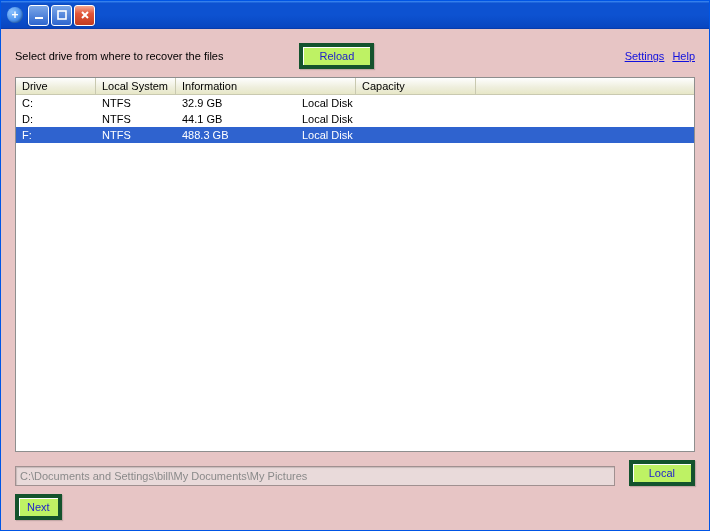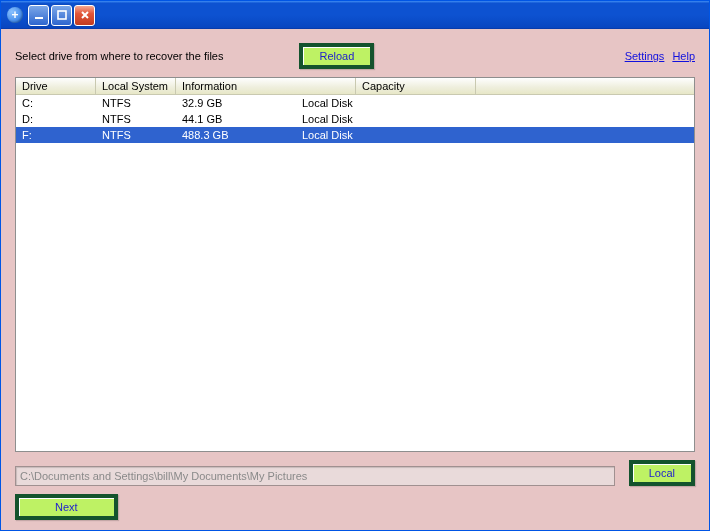--- a/index.html
+++ b/index.html
@@ -131,21 +131,21 @@
     flex:1;
     font: inherit;
     padding: 3px 4px;
     color:#8a8a8a;
     background:#e9dada;
     border: 1px solid #a09090;
     box-shadow: inset 1px 1px 1px rgba(0,0,0,0.15);
   }
 
   .btn-row { display:flex; }
-  .btn-next { padding: 3px 36px; }
+  .btn-next { padding: 3px 8px; }
 </style>
 </head>
 <body>
 
 <div class="window">
 
   <div class="titlebar">
     <div class="title-icon">+</div>
     <div class="win-controls">
       <div class="win-btn min">

